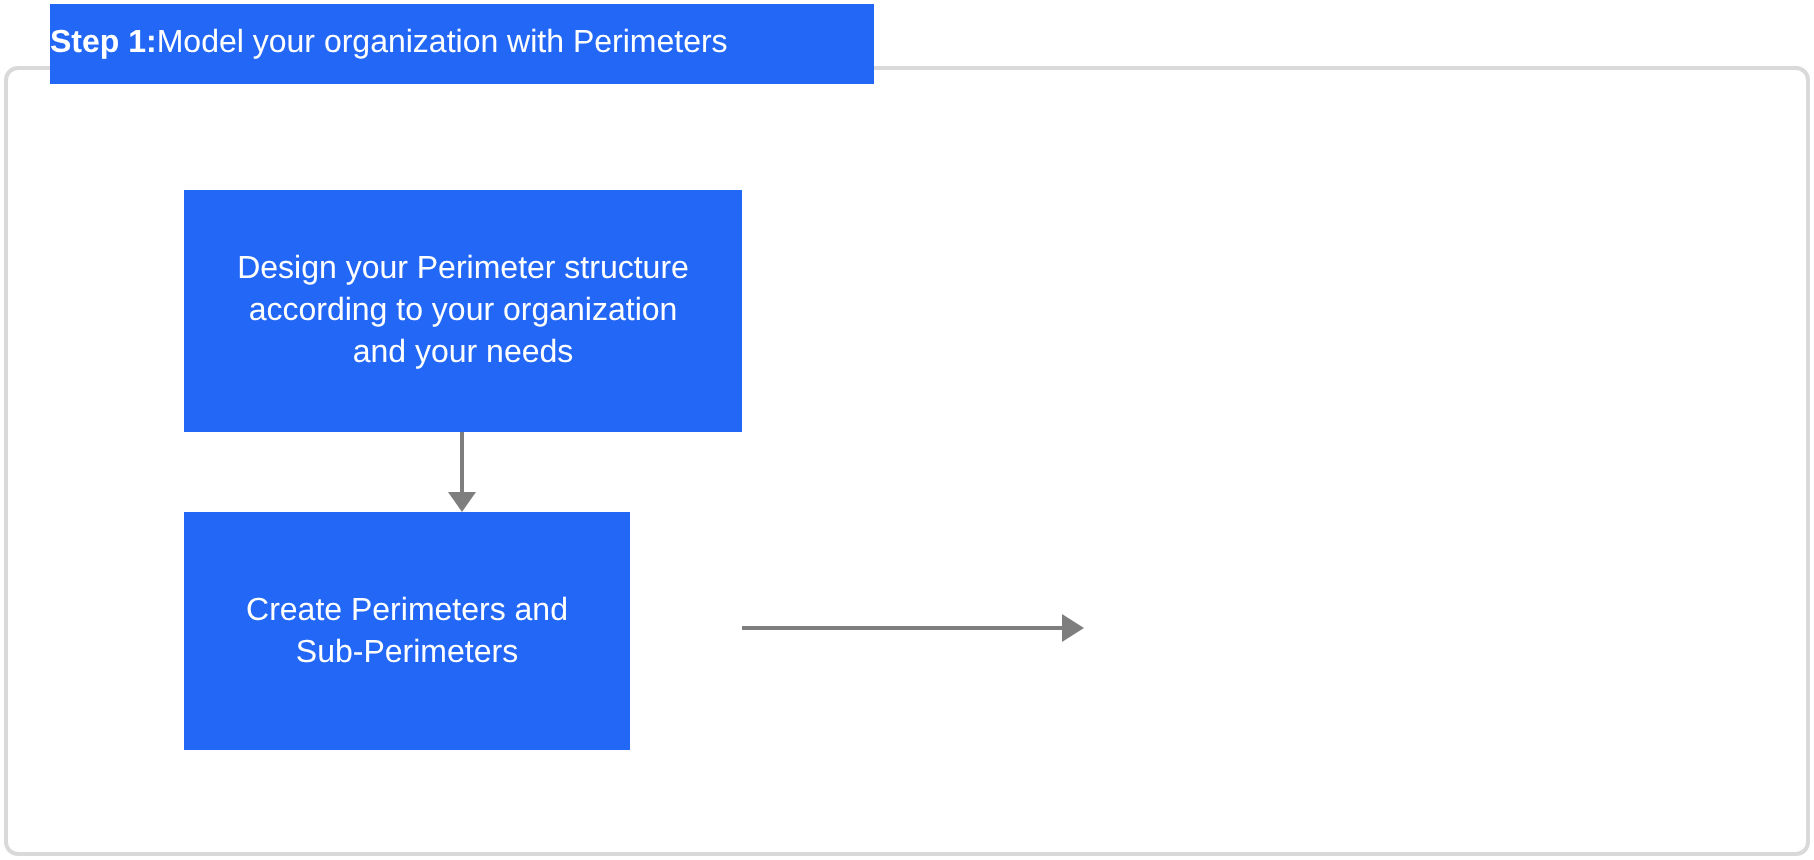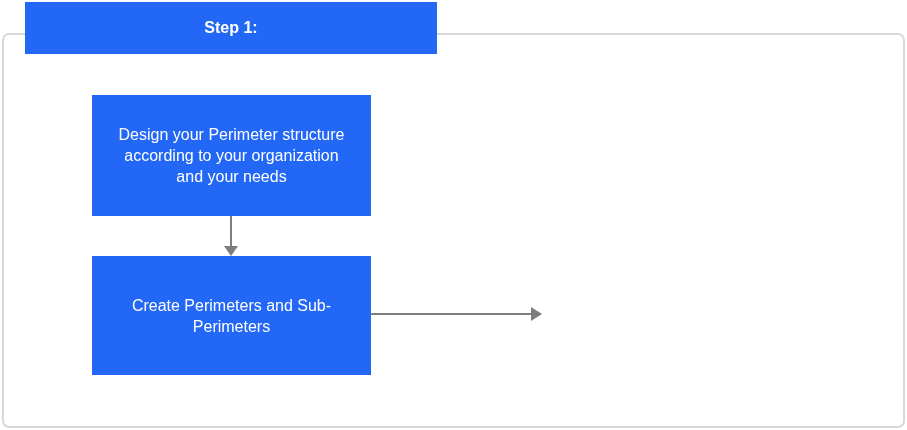--- a/index.html
+++ b/index.html
@@ -17,44 +17,44 @@
     left: 2px; top: 33px;
     width: 899px; height: 391px;
     background: #ffffff;
     border: 2px solid var(--panel-border, #d9d9d9);
     border-radius: 7px;
   }
 
   .step-header {
     position: absolute;
     left: 25px; top: 2px;
-    width: 412px; height: 52px;
+    width: 412px; height: 40px;
     background: var(--box-blue, #2267f6);
     color: var(--box-text, #ffffff);
-    display: flex; align-items: center; justify-content: center;
+    display: flex; align-items: center; justify-content: flex-start;
     font-size: 16px;
     z-index: 2;
     white-space: nowrap;
   }
   .step-header .bold { font-weight: 700; }
 
   .flow-box {
     position: absolute;
     background: var(--box-blue, #2267f6);
     color: var(--box-text, #ffffff);
     display: flex; align-items: center; justify-content: center;
     text-align: center;
     font-size: 16px;
     line-height: 21px;
     padding: 11px 18px;
     box-sizing: border-box;
     z-index: 1;
   }
   .box-design { left: 92px; top: 95px;  width: 279px; height: 121px; }
-  .box-create { left: 92px; top: 256px; width: 279px; height: 119px; }
+  .box-create { left: 92px; top: 256px; width: 223px; height: 119px; }
   .box-assign { left: 542px; top: 253px; width: 279px; height: 124px; }
 
   .arrow-down-line {
     position: absolute;
     left: 230px; top: 216px;
     width: 2px; height: 31px;
     background: var(--arrow-gray, #7e7e7e);
   }
   .arrow-down-head {
     position: absolute;
@@ -81,20 +81,21 @@
 </style>
 </head>
 <body>
 
 <div class="stage">
 
   <div class="panel"></div>
 
   <div class="step-header">
     <span class="bold">Step 1:</span>
+    <span>Model your organization with Perimeters</span>
   </div>
 
   <div class="flow-box box-design">
     <span>Design your Perimeter structure according to your organization and your needs</span>
   </div>
 
   <div class="arrow-down-line"></div>
   <div class="arrow-down-head"></div>
 
   <div class="flow-box box-create">

